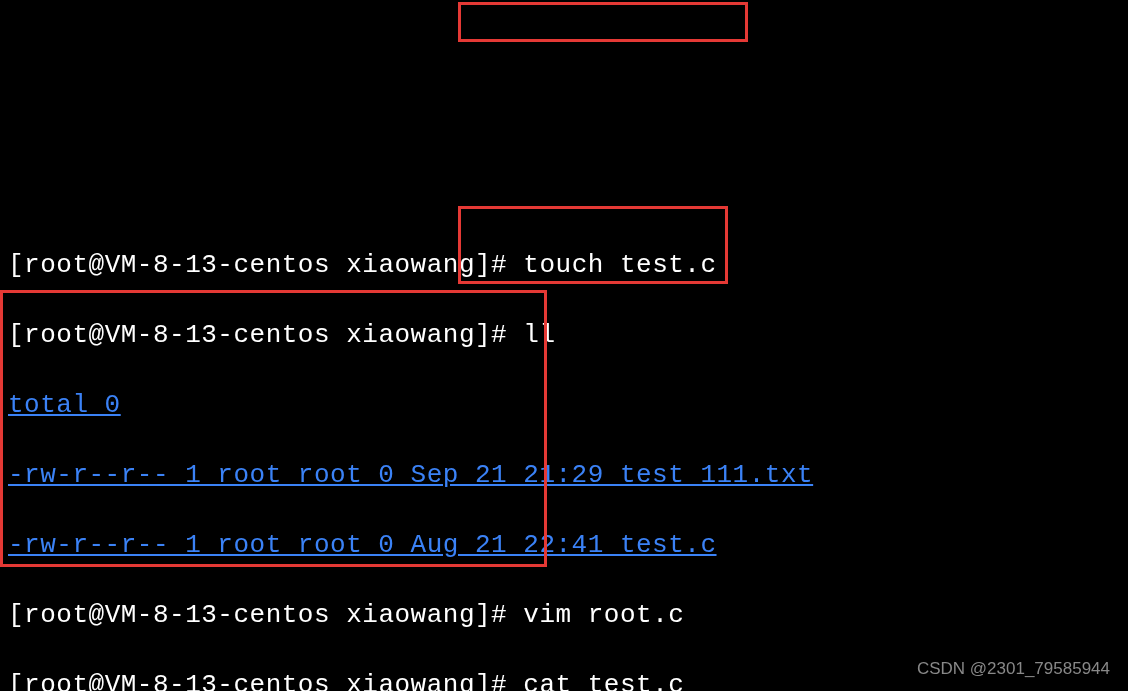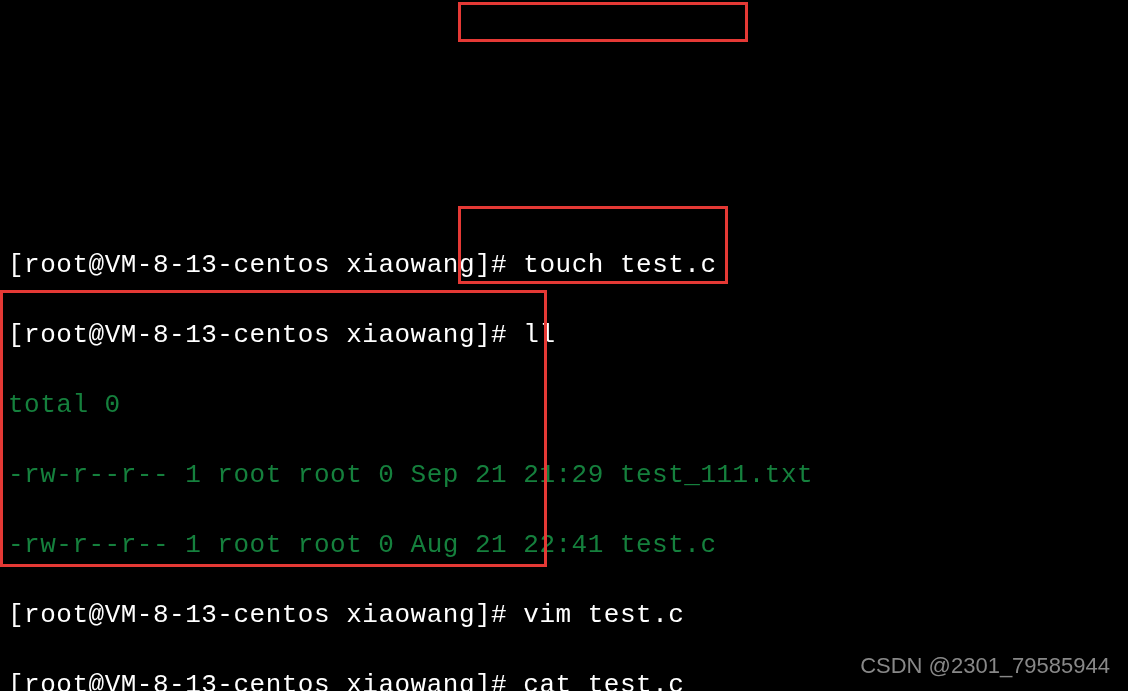--- a/index.html
+++ b/index.html
@@ -25,21 +25,21 @@
       position: relative;
       letter-spacing: 0.5px;
     }
     .prompt-open { color: #ffffff; }
     .prompt-user { color: #ffffff; }
     .prompt-at { color: #ffffff; }
     .prompt-host { color: #ffffff; }
     .prompt-path { color: #ffffff; }
     .prompt-close { color: #ffffff; }
     .cmd { color: #ffffff; }
-    .output { color: #15803d; }
+    .output { color: #3b82f6; text-decoration: underline; }
     .red-box-1 {
       position: absolute;
       border: 3px solid #e53935;
       top: 2px;
       left: 458px;
       width: 290px;
       height: 40px;
       pointer-events: none;
       z-index: 10;
     }
@@ -61,40 +61,40 @@
       width: 547px;
       height: 277px;
       pointer-events: none;
       z-index: 10;
     }
     .watermark {
       position: absolute;
       bottom: 12px;
       right: 18px;
       color: #888888;
-      font-size: 22px;
+      font-size: 17px;
       font-family: Arial, sans-serif;
       letter-spacing: 0px;
     }
   </style>
 </head>
 <body>
 
 
 
 <div class="red-box-1"></div>
 <div class="red-box-2"></div>
 <div class="red-box-3"></div>
 
 <span class="line"><span class="prompt-open">[</span><span class="prompt-user">root</span><span class="prompt-at">@</span><span class="prompt-host">VM-8-13-centos</span> <span class="prompt-path">xiaowang</span><span class="prompt-close">]#</span> <span class="cmd">touch test.c</span></span>
 <span class="line"><span class="prompt-open">[</span><span class="prompt-user">root</span><span class="prompt-at">@</span><span class="prompt-host">VM-8-13-centos</span> <span class="prompt-path">xiaowang</span><span class="prompt-close">]#</span> <span class="cmd">ll</span></span>
 <span class="line output">total 0</span>
 <span class="line output">-rw-r--r-- 1 root root 0 Sep 21 21:29 test_111.txt</span>
 <span class="line output">-rw-r--r-- 1 root root 0 Aug 21 22:41 test.c</span>
-<span class="line"><span class="prompt-open">[</span><span class="prompt-user">root</span><span class="prompt-at">@</span><span class="prompt-host">VM-8-13-centos</span> <span class="prompt-path">xiaowang</span><span class="prompt-close">]#</span> <span class="cmd">vim test.c</span></span>
+<span class="line"><span class="prompt-open">[</span><span class="prompt-user">root</span><span class="prompt-at">@</span><span class="prompt-host">VM-8-13-centos</span> <span class="prompt-path">xiaowang</span><span class="prompt-close">]#</span> <span class="cmd">vim root.c</span></span>
 <span class="line"><span class="prompt-open">[</span><span class="prompt-user">root</span><span class="prompt-at">@</span><span class="prompt-host">VM-8-13-centos</span> <span class="prompt-path">xiaowang</span><span class="prompt-close">]#</span> <span class="cmd">cat test.c</span></span>
 
 <span class="line output"></span>
 
 
 
 
 
 
 

